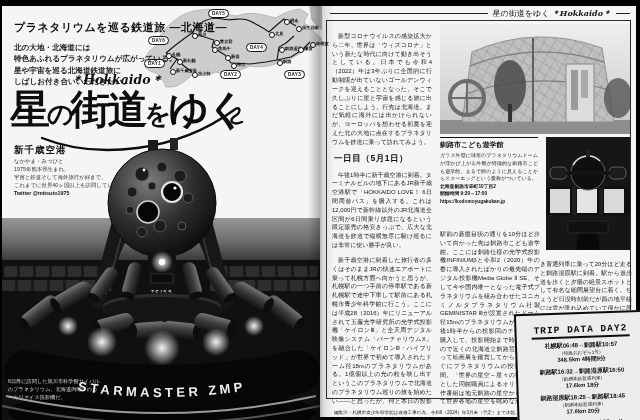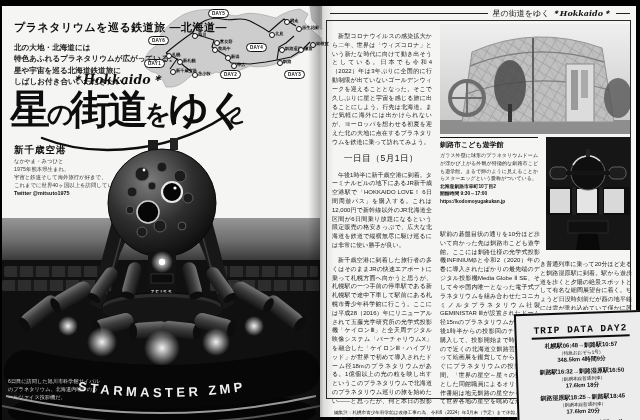--- a/index.html
+++ b/index.html
@@ -41,21 +41,21 @@
   #photo-caption{left:6px;top:372px;width:92px;font-size:5.2px;line-height:1.5;color:#d9d9d9;z-index:12;}
   
   #rp-frame{position:absolute;left:6px;top:14px;right:5px;bottom:18px;border:1px solid #2d2d2d;z-index:1;}
   #running-head{position:absolute;left:10px;top:1px;right:6px;height:12px;display:flex;align-items:center;z-index:3;}
   .rh-rule{flex:1;height:1px;background:#222;}
   #rh-text{padding:0 5px;font-family:"DejaVu Serif",serif;font-size:8px;color:#111;white-space:nowrap;}
   #rh-text .en{font-style:italic;font-weight:bold;}
   .rh-rule-short{width:14px;height:1px;background:#222;}
   .colblock{position:absolute;overflow:hidden;z-index:2;}
   .body-p{font-size:6px;line-height:1.47;color:#1a1a1a;text-align:justify;text-indent:6px;}
-  .body-h{font-size:8.6px;font-weight:normal;color:#111;margin:5px 0 3px 12px;letter-spacing:.5px;}
+  .body-h{font-size:8.6px;font-weight:bold;color:#111;margin:5px 0 3px 2px;letter-spacing:.5px;}
   #col1{left:12px;top:20px;width:100px;height:380px;}
   #col2{left:120px;top:218px;width:100px;height:180px;}
   #col3{left:220px;top:248px;width:92px;height:56px;}
   
   #museum-card{left:120px;top:131px;width:98px;z-index:2;}
   #museum-title{font-size:7px;font-weight:bold;color:#111;border-top:1px solid #111;padding-top:2px;}
   #museum-body{font-size:5px;line-height:1.55;color:#222;text-align:justify;margin-top:2px;}
   .museum-info{font-size:4.8px;font-weight:bold;color:#111;line-height:1.55;}
   
   #bldg-photo{left:120px;top:18px;width:190px;height:110px;z-index:2;}

